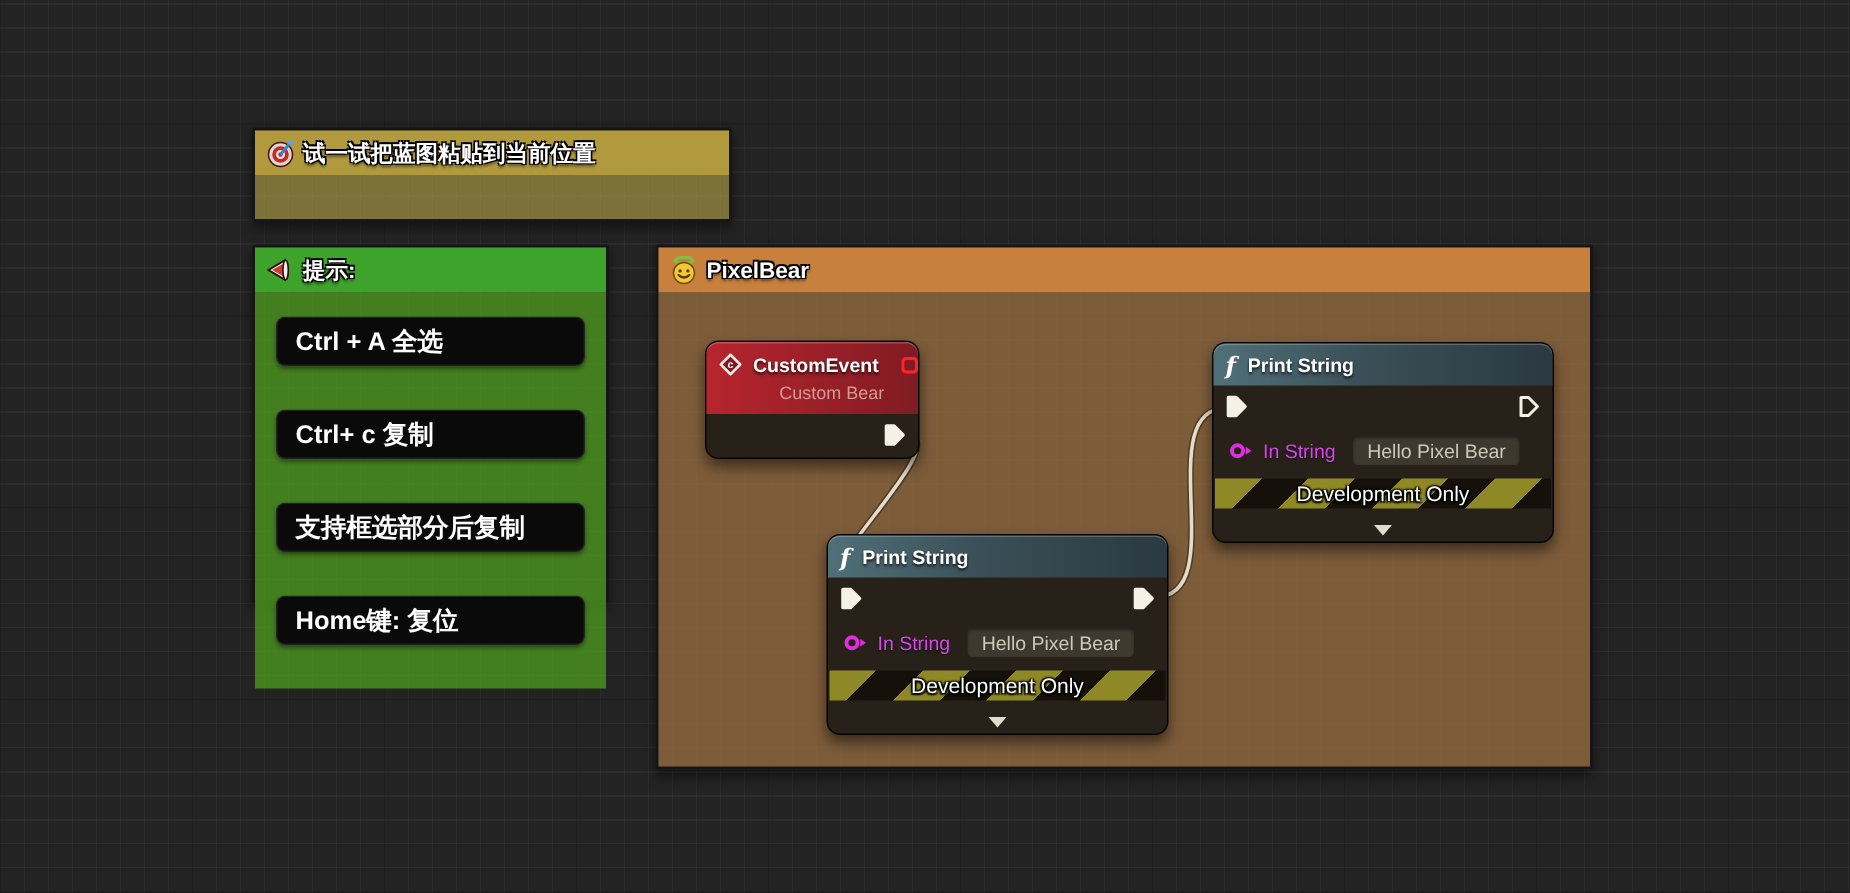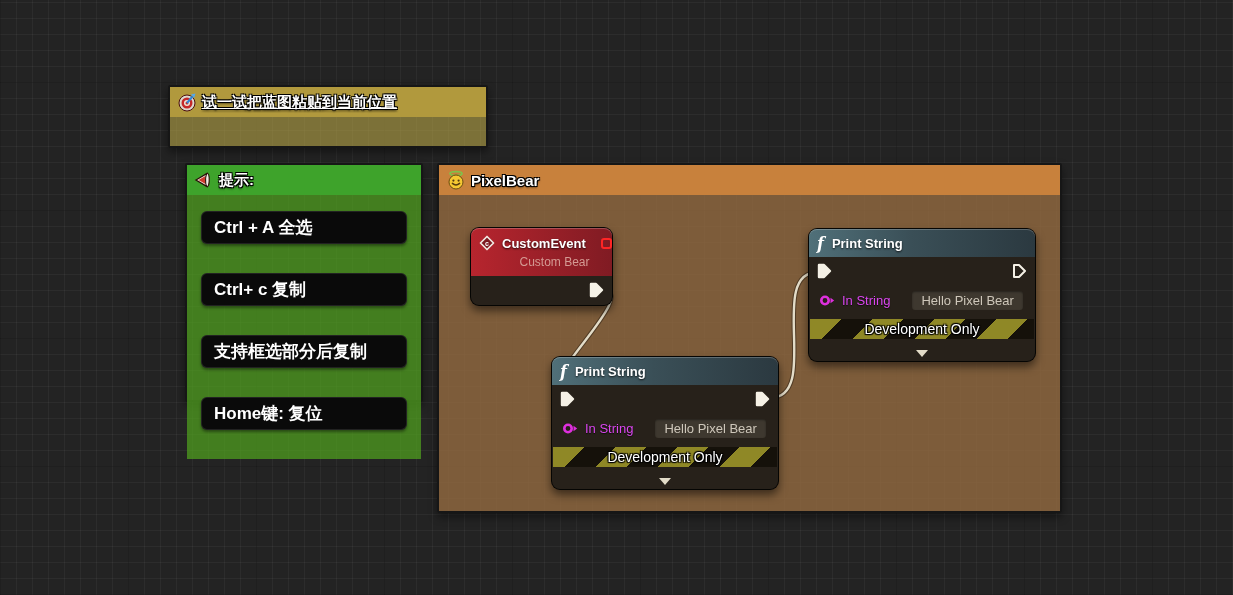--- a/index.html
+++ b/index.html
@@ -16,23 +16,23 @@
   .outlined{
     text-shadow:-1px -1px 0 #000,1px -1px 0 #000,-1px 1px 0 #000,1px 1px 0 #000,0 2px 2px rgba(0,0,0,.55);
   }
   
   .comment{position:absolute;border:2px solid #161616;border-radius:2px;
     box-shadow:0 4px 8px rgba(0,0,0,.45);display:flex;flex-direction:column;}
   .comment-header{height:30px;flex:0 0 30px;display:flex;align-items:center;gap:5px;
     padding:0 7px;color:#fff;font-weight:bold;font-size:15px;}
   .comment-body{flex:1 1 auto;}
   .c-paste{left:168px;top:85px;width:320px;height:63px;}
-  .c-paste .comment-header{background:#b1993d;text-decoration:underline;}
+  .c-paste .comment-header{background:#b1993d;}
   .c-paste .comment-body{background:rgba(177,160,70,0.63);}
-  .c-hint{left:185px;top:163px;width:238px;height:239px;}
+  .c-hint{left:168px;top:163px;width:238px;height:239px;}
   .c-hint .comment-header{background:#3ea32b;}
   .c-hint .comment-body{background:rgba(80,160,30,0.73);padding:16px 14px 0 14px;}
   .c-bear{left:437px;top:163px;width:625px;height:350px;}
   .c-bear .comment-header{background:#c8813c;}
   .c-bear .comment-body{background:rgba(145,105,64,0.82);}
   .hint-item{height:33px;line-height:31px;margin-bottom:29px;background:#0a0a0a;
     border:1px solid rgba(255,255,255,0.10);border-radius:6px;color:#fff;
     font-size:17px;font-weight:bold;padding:0 12px;
     box-shadow:0 2px 3px rgba(0,0,0,.4);}
   
@@ -47,21 +47,21 @@
     text-shadow:0 1px 2px rgba(0,0,0,.8);}
   .node-subtitle{color:#d49a93;font-size:12px;padding:1px 0 4px 26px;}
   .nh-row{display:flex;align-items:center;gap:7px;height:22px;}
   .f-icon{font-family:"DejaVu Serif",serif;font-style:italic;font-weight:bold;
     color:#fff;font-size:16px;line-height:1;}
   .spacer{flex:1 1 auto;}
   .pin-exec{position:absolute;width:15px;height:16px;}
   .pin-string-row{position:absolute;left:10px;top:62px;display:flex;align-items:center;gap:6px;}
   .pin-label{color:#d946ef;font-weight:normal;font-size:13px;text-shadow:0 1px 1px rgba(0,0,0,.7);}
   .pin-value{background:#3e382f;border-radius:3px;color:#cec7ba;font-size:13px;
-    padding:2px 9px;margin-left:16px;box-shadow:inset 0 1px 2px rgba(0,0,0,.4);}
+    padding:2px 9px;margin-left:6px;box-shadow:inset 0 1px 2px rgba(0,0,0,.4);}
   .banner{position:absolute;left:1px;right:1px;top:90px;height:20px;
     background:repeating-linear-gradient(135deg,#8f8826 0 22px,#15110a 22px 44px);
     display:flex;align-items:center;justify-content:center;
     color:#fff;font-weight:normal;font-size:14px;
     text-shadow:-1px -1px 1px #000,1px -1px 1px #000,-1px 1px 1px #000,1px 1px 1px #000;}
   .chevron{position:absolute;left:50%;transform:translateX(-50%);bottom:4px;
     width:0;height:0;border-left:6px solid transparent;border-right:6px solid transparent;
     border-top:7px solid #e3dcc8;cursor:pointer;}
   .n-event{left:470px;top:227px;width:143px;height:79px;}
   .n-print-mid{left:551px;top:356px;width:228px;height:134px;}

